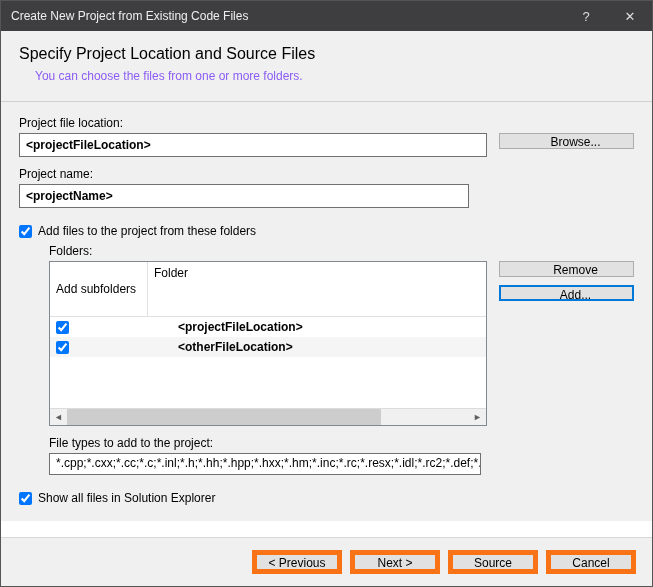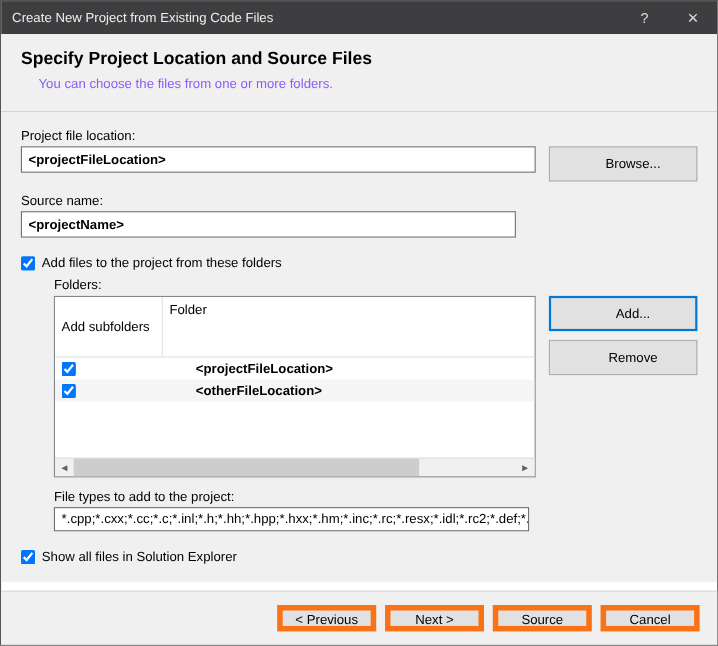--- a/index.html
+++ b/index.html
@@ -34,21 +34,21 @@
     cursor: pointer;
   }
   .header-area {
     background: #f0f0f0;
     padding: 14px 18px 18px 18px;
     border-bottom: 1px solid #d0d0d0;
   }
   .header-area h1 {
     margin: 0 0 6px 0;
     font-size: 16px;
-    font-weight: 700;
+    font-weight: 400;
   }
   .header-area .sub {
     margin-left: 16px;
     color: #8b5cf6;
   }
   .content {
     background: #f0f0f0;
     padding: 14px 18px 10px 18px;
   }
   .field-label { margin-bottom: 3px; }
@@ -59,21 +59,21 @@
     height: 24px;
     padding: 2px 6px;
     font-family: inherit;
     font-size: 12px;
     font-weight: 700;
   }
   .row { display: flex; gap: 12px; align-items: flex-start; }
   .row .grow { flex: 1; }
   .side-btn {
     width: 135px;
-    height: 32px;
+    height: 16px;
     background: #e1e1e1;
     border: 1px solid #adadad;
     font-family: inherit;
     font-size: 12px;
     cursor: pointer;
     padding-left: 24px;
   }
   .side-btn.primary {
     border: 2px solid #0078d7;
     background: #e1e1e1;
@@ -199,21 +199,21 @@
   <div class="field-label">Project file location:</div>
   <div class="row">
     <div class="grow">
       <input class="text-input" type="text" value="&lt;projectFileLocation&gt;" style="">
     </div>
     <button class="side-btn">Browse...</button>
   </div>
 
   <div class="spacer10"></div>
 
-  <div class="field-label">Source name:</div>
+  <div class="field-label">Project name:</div>
   <div style="width:450px;">
     <input class="text-input" type="text" value="&lt;projectName&gt;" style="">
   </div>
 
   <div class="spacer10"></div>
 
   <div class="chk-line">
     <input type="checkbox" checked="" style="">
     <span>Add files to the project from these folders</span>
   </div>
@@ -244,22 +244,22 @@
           <div class="hscroll">
             <div class="arrow">◄</div>
             <div class="track">
               <div class="thumb"></div>
             </div>
             <div class="arrow">►</div>
           </div>
         </div>
       </div>
       <div style="display:flex;flex-direction:column;gap:8px;">
+        <button class="side-btn">Remove</button>
         <button class="side-btn primary">Add...</button>
-        <button class="side-btn">Remove</button>
       </div>
     </div>
 
     <div class="spacer10"></div>
 
     <div class="field-label">File types to add to the project:</div>
     <div style="width:432px;">
       <div class="filetypes-input">*.cpp;*.cxx;*.cc;*.c;*.inl;*.h;*.hh;*.hpp;*.hxx;*.hm;*.inc;*.rc;*.resx;*.idl;*.rc2;*.def;*.c</div>
     </div>
   </div>

